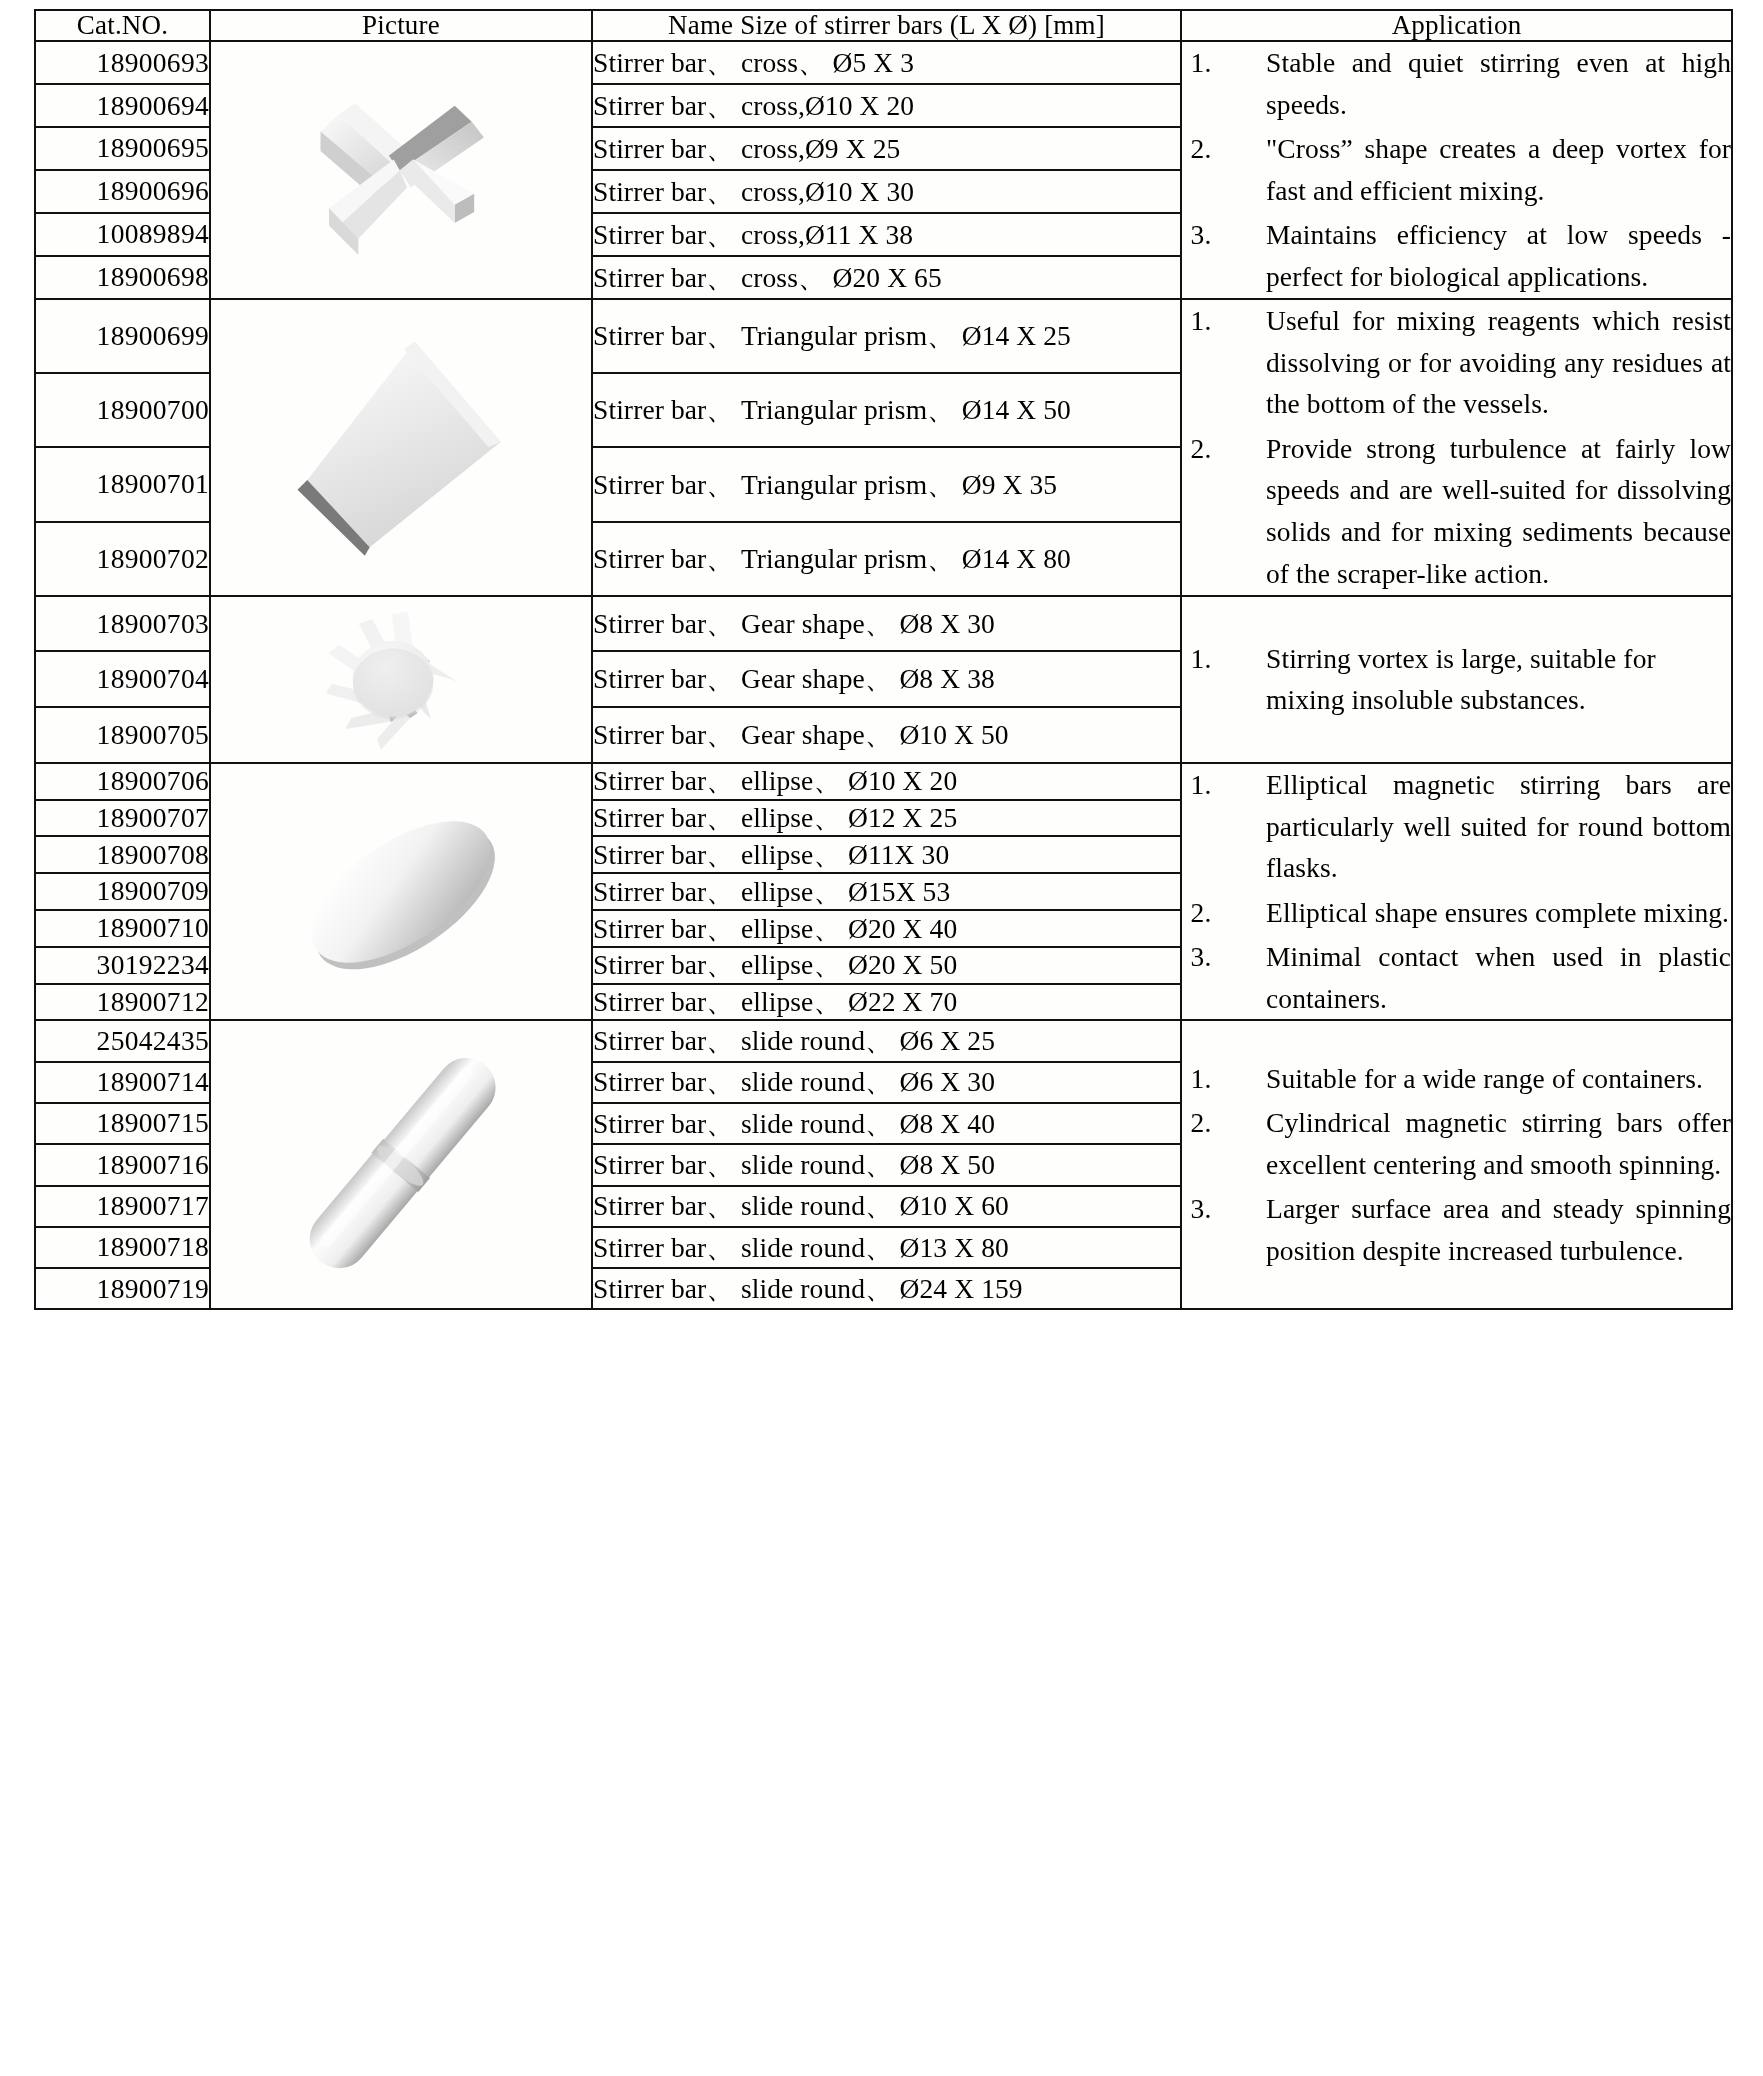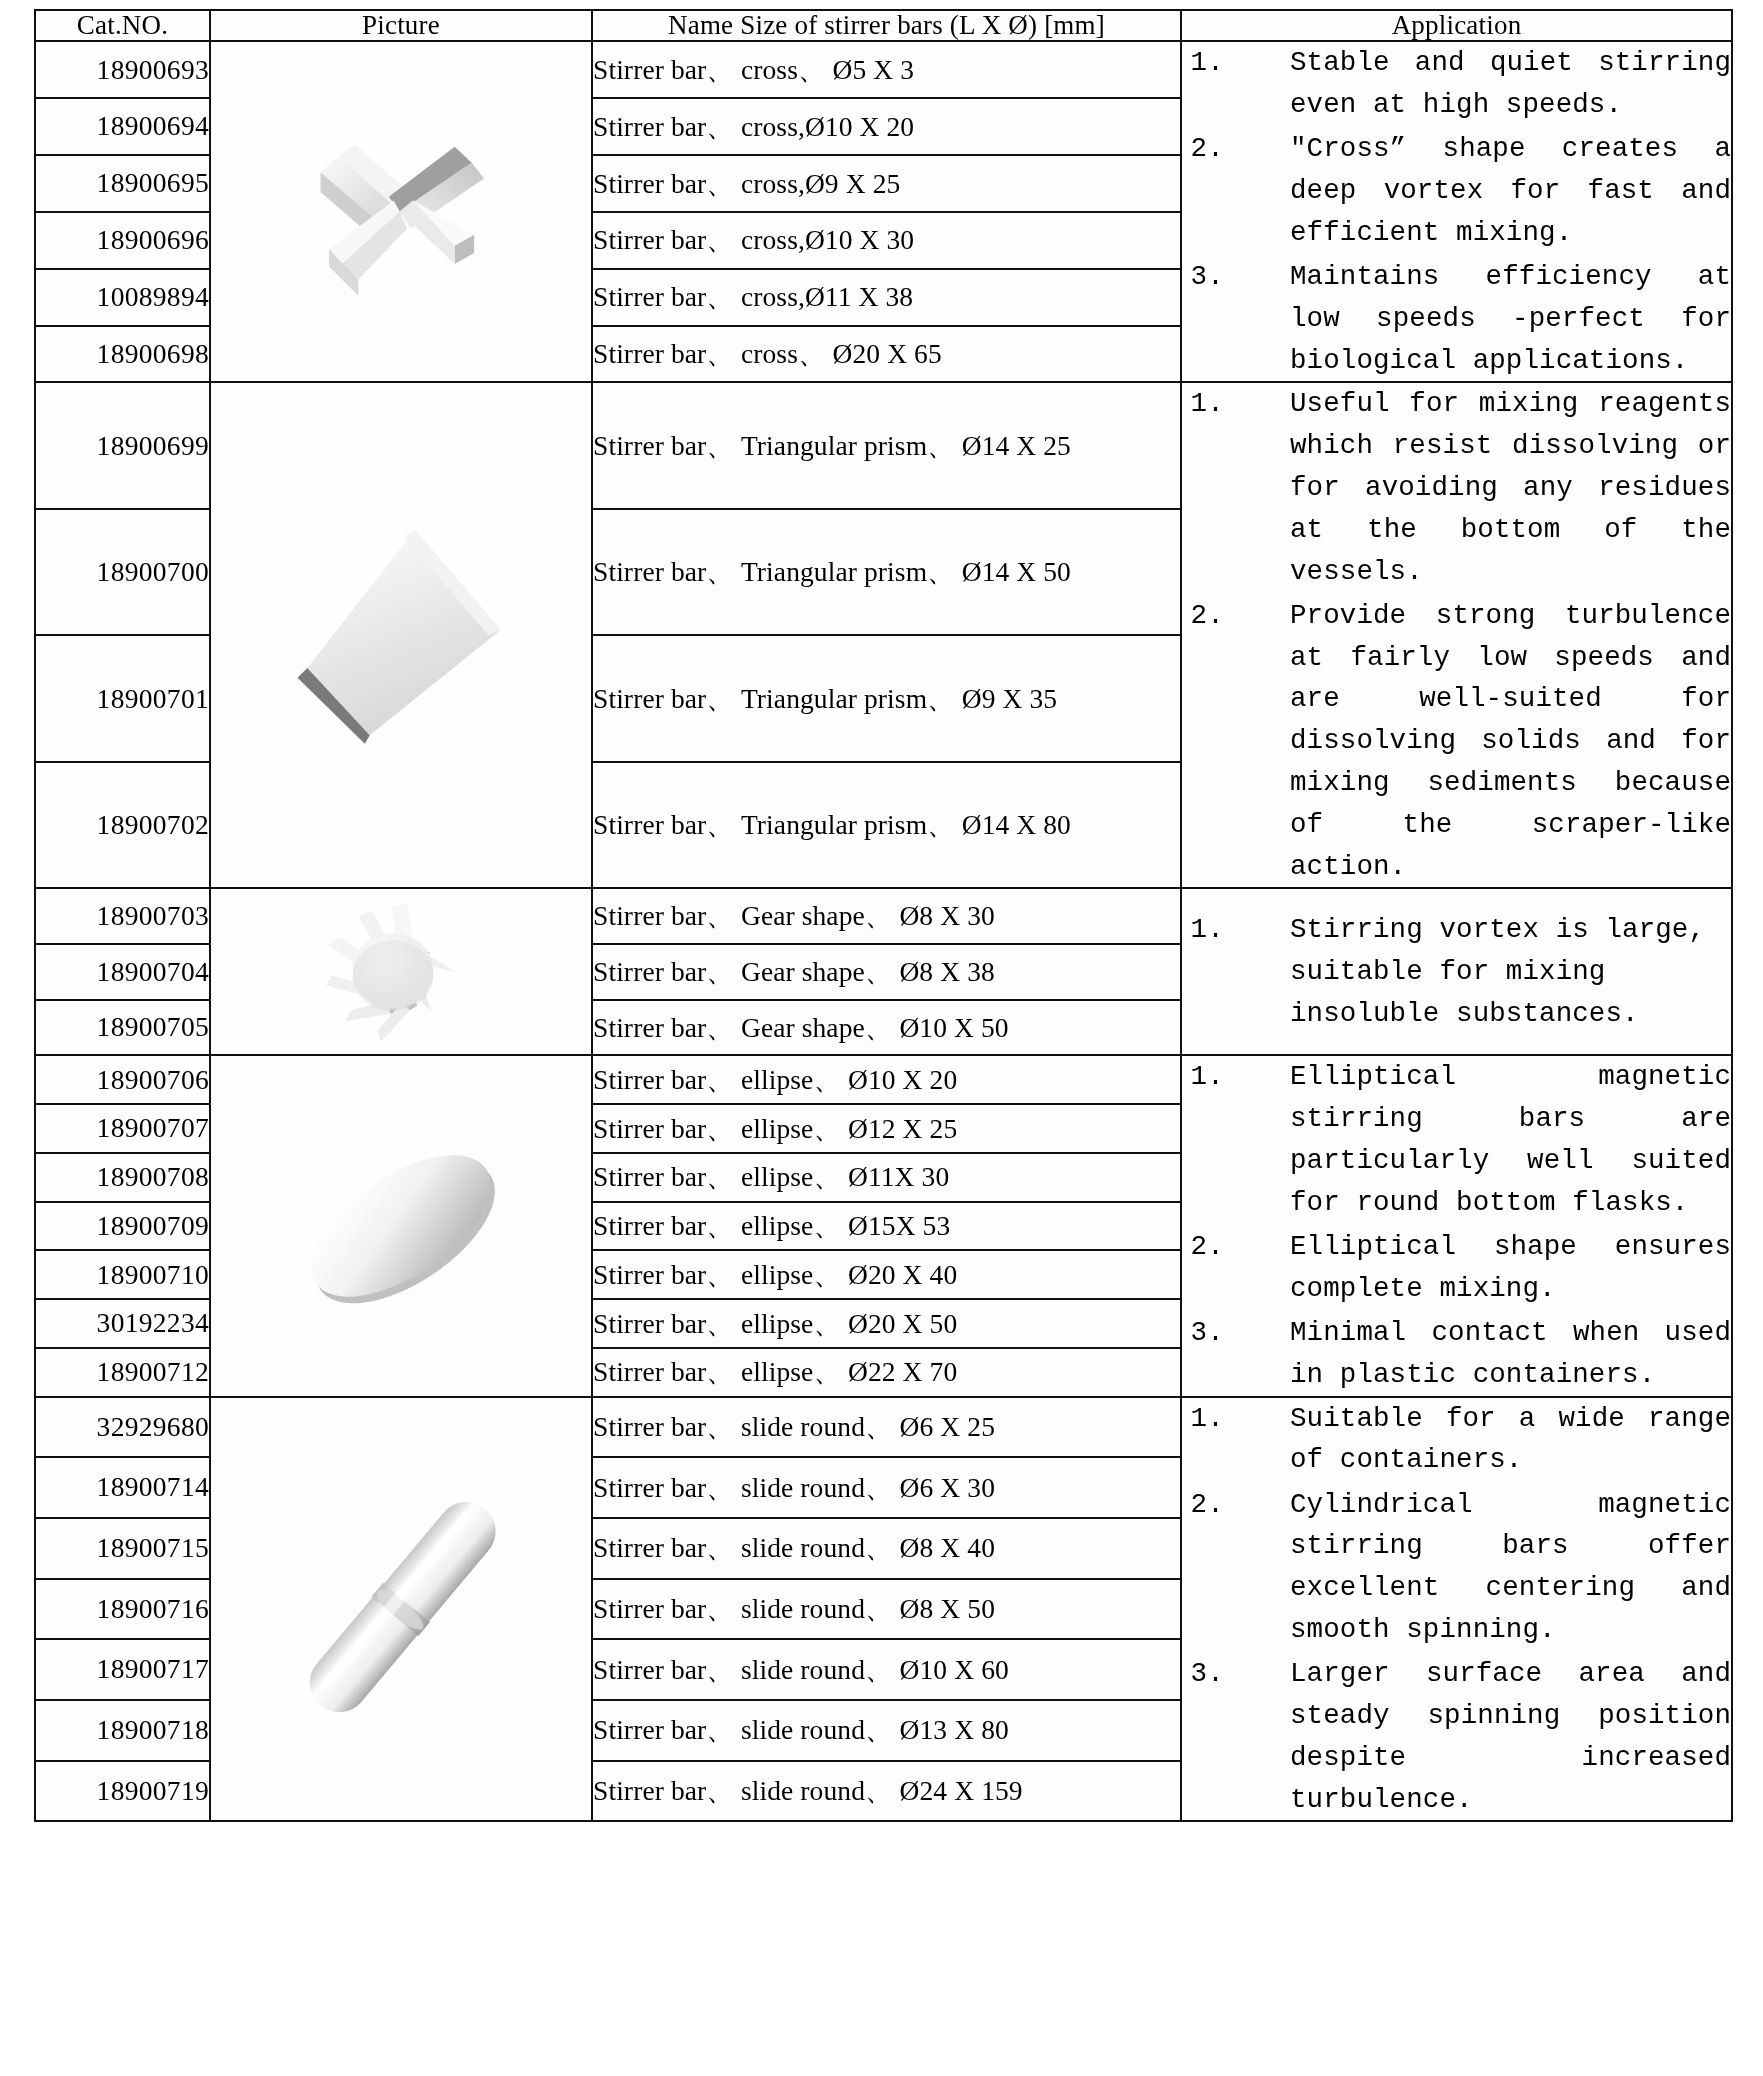--- a/index.html
+++ b/index.html
@@ -84,28 +84,27 @@
   }
   .app ol {
     margin: 0;
     padding: 0;
     list-style: none;
     counter-reset: apptext;
   }
   .app ol li {
     counter-increment: apptext;
     position: relative;
-    padding-left: 108px;
+    padding-left: 84px;
     font-size: 27.5px;
     line-height: 1.52;
     text-align: justify;
     text-align-last: left;
     margin: 0 0 2.4px 0;
     letter-spacing: 0.1px;
-    font-family: Liberation Mono, monospace;
   }
   .app ol li:last-child { margin-bottom: 0; }
   .app ol li::before {
     content: counter(apptext) ".";
     position: absolute;
     left: 8.6px;
     top: 0;
     font-size: 27.5px;
     line-height: 1.52;
   }
@@ -317,21 +316,21 @@
         </tr>
         <tr>
           <td class="cat">30192234</td>
           <td class="name">Stirrer bar、 ellipse、 Ø20 X 50</td>
         </tr>
         <tr>
           <td class="cat">18900712</td>
           <td class="name">Stirrer bar、 ellipse、 Ø22 X 70</td>
         </tr>
         <tr>
-          <td class="cat">32929680</td>
+          <td class="cat">25042435</td>
           <td class="pic" rowspan="7">
   <svg width="269" height="287" viewBox="0 0 440 470">
     <defs>
       <linearGradient id="gs1" x1="0" y1="0" x2="1" y2="0">
         <stop offset="0%" stop-color="#c7c7c7"></stop>
         <stop offset="30%" stop-color="#fdfdfd"></stop>
         <stop offset="70%" stop-color="#eeeeee"></stop>
         <stop offset="100%" stop-color="#a8a8a8"></stop>
       </linearGradient>
       <linearGradient id="gs2" x1="0" y1="0" x2="1" y2="0">

